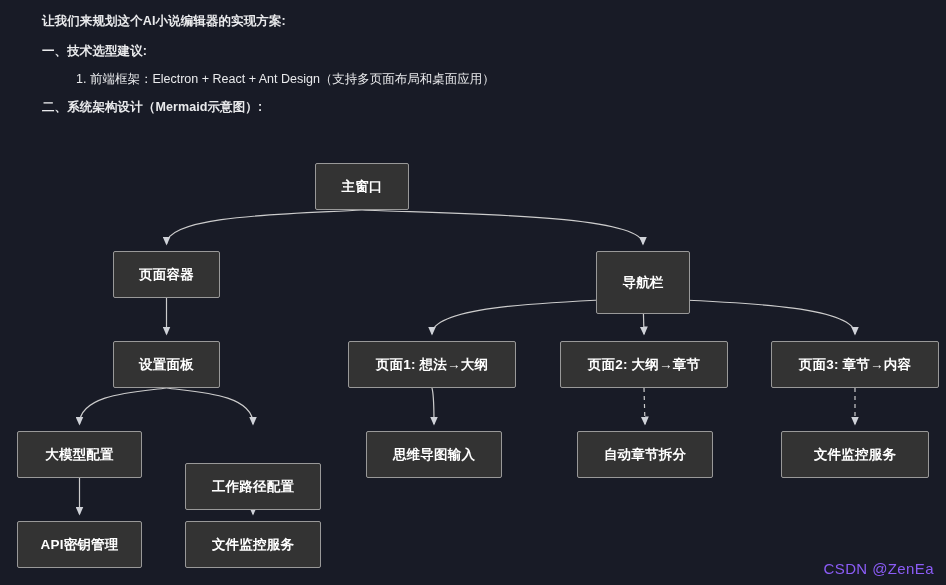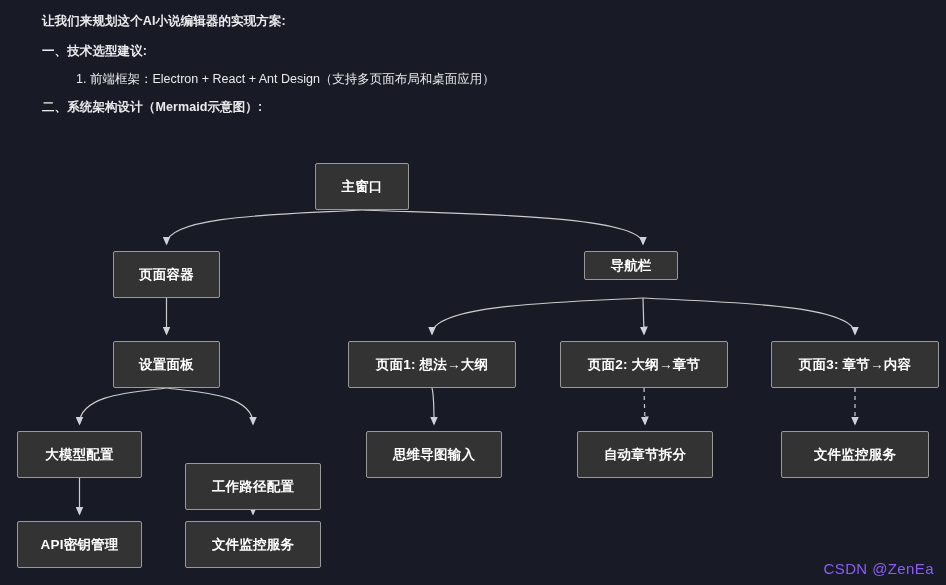--- a/index.html
+++ b/index.html
@@ -133,21 +133,21 @@
           <path d="M253,330 L253,366" fill="none" stroke="#cccccc" stroke-width="1.2" stroke-dasharray="4,4" marker-end="url(#arrowhead)"></path>
         </g>
     </svg>
     <div id="node-layer">
         <div class="node" style="left: 315px; top: 15px; width: 94px; height: 47px;">
           <span>主窗口</span>
         </div>
         <div class="node" style="left: 113px; top: 103px; width: 107px; height: 47px;">
           <span>页面容器</span>
         </div>
-        <div class="node" style="left: 584px; top: 103px; width: 94px; height: 29px;">
+        <div class="node" style="left: 596px; top: 103px; width: 94px; height: 63px;">
           <span>导航栏</span>
         </div>
         <div class="node" style="left: 113px; top: 193px; width: 107px; height: 47px;">
           <span>设置面板</span>
         </div>
         <div class="node" style="left: 348px; top: 193px; width: 168px; height: 47px;">
           <span>页面1: 想法→大纲</span>
         </div>
         <div class="node" style="left: 560px; top: 193px; width: 168px; height: 47px;">
           <span>页面2: 大纲→章节</span>

